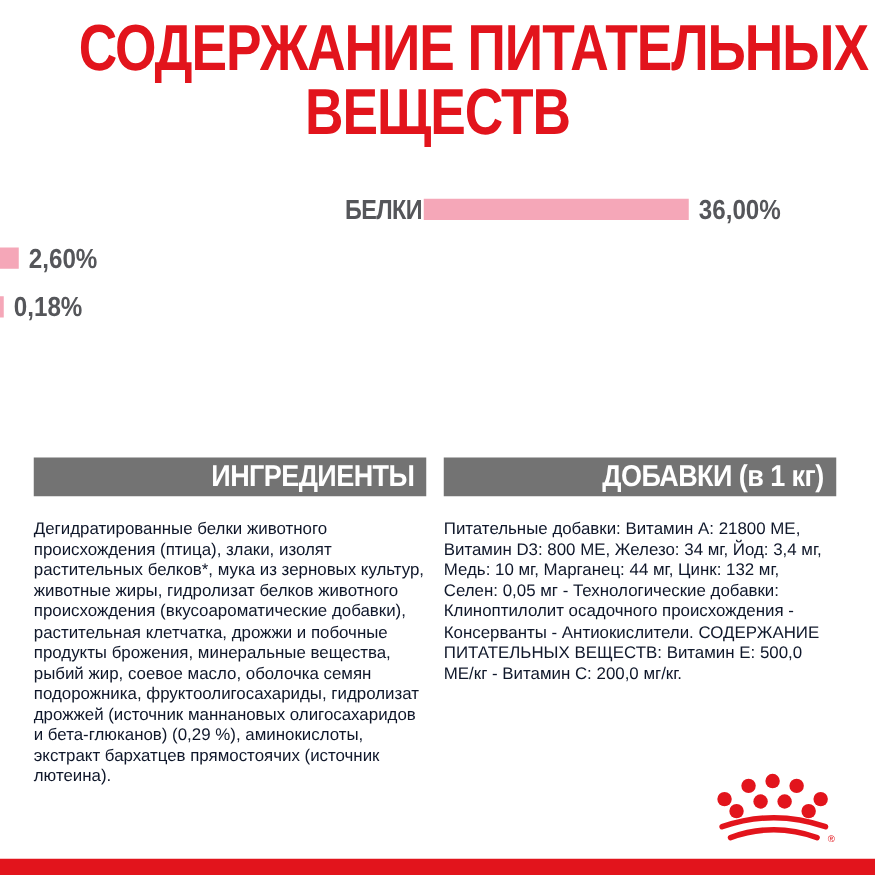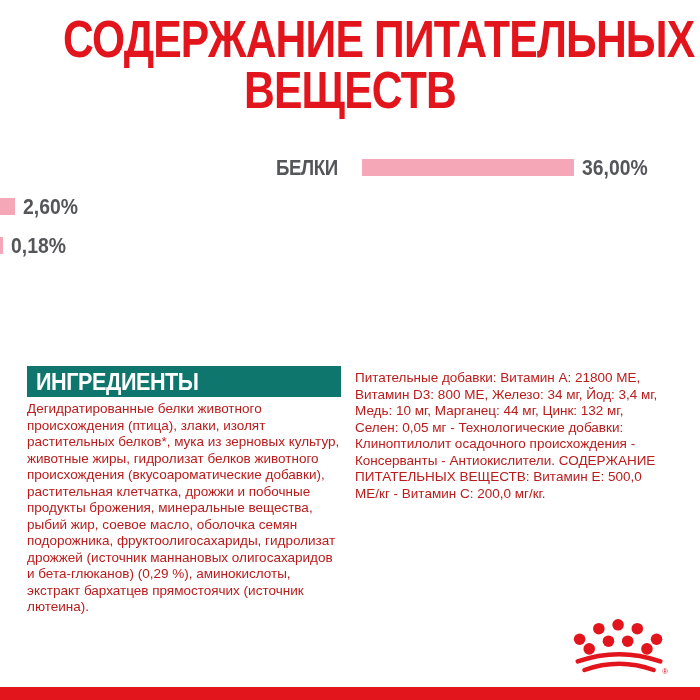--- a/index.html
+++ b/index.html
@@ -19,21 +19,21 @@
     line-height:51px;
     letter-spacing:-1px;
     transform:scaleX(0.82);
     transform-origin:50% 0;
     white-space:nowrap;
   }
   
   .chart{position:absolute;top:148px;left:0;width:700px;}
   .chart-row{display:flex;align-items:center;height:39px;}
   .chart-label-cell{
-    width:338px;flex:0 0 338px;text-align:right;padding-right:24px;
+    width:338px;flex:0 0 338px;text-align:right;padding-right:1px;
     box-sizing:content-box;
   }
   .chart-label{
     display:inline-block;
     font-weight:bold;font-size:22px;color:#55565a;
     transform:scaleX(0.85);transform-origin:100% 50%;
     white-space:nowrap;letter-spacing:-0.5px;
   }
   .chart-row.row-small .chart-label{
     font-size:17px;transform:scaleX(0.76);
@@ -46,31 +46,31 @@
     font-weight:bold;font-size:22px;color:#55565a;
     transform:scaleX(0.88);transform-origin:0 50%;
     white-space:nowrap;
   }
   
   .sections{
     position:absolute;top:366px;left:27px;width:642px;
     display:grid;grid-template-columns:1fr 1fr;column-gap:14px;
   }
   .section-header{
-    background:#0f766e;height:31px;
-    display:flex;align-items:center;justify-content:flex-start;
+    background:#737373;height:31px;
+    display:flex;align-items:center;justify-content:flex-end;
   }
   .section-header span{
     color:#ffffff;font-weight:bold;font-size:24px;
     transform:scaleX(0.9);transform-origin:50% 50%;
     white-space:nowrap;letter-spacing:-0.5px;
   }
   .section-body{
-    margin-top:4px;
-    font-size:13.5px;line-height:16.5px;color:#b91c1c;
+    margin-top:18px;
+    font-size:13.5px;line-height:16.5px;color:#0f172a;
   }
   .section-body p{margin:0;}
   
   .footer-bar{
     position:absolute;left:0;bottom:0;width:700px;height:13px;
     background:#e2141c;
   }
   .crown{
     position:absolute;right:30px;bottom:24px;width:100px;height:60px;
   }
@@ -102,20 +102,23 @@
 <div class="sections">
   <div>
     <div class="section-header">
       <span>ИНГРЕДИЕНТЫ</span>
     </div>
     <div class="section-body">
       <p>Дегидратированные белки животного происхождения (птица), злаки, изолят растительных белков*, мука из зерновых культур, животные жиры, гидролизат белков животного происхождения (вкусоароматические добавки), растительная клетчатка, дрожжи и побочные продукты брожения, минеральные вещества, рыбий жир, соевое масло, оболочка семян подорожника, фруктоолигосахариды, гидролизат дрожжей (источник маннановых олигосахаридов и бета-глюканов) (0,29 %), аминокислоты, экстракт бархатцев прямостоячих (источник лютеина).</p>
     </div>
   </div>
   <div>
+    <div class="section-header">
+      <span>ДОБАВКИ (в 1 кг)</span>
+    </div>
     <div class="section-body">
       <p>Питательные добавки: Витамин A: 21800 ME, Витамин D3: 800 ME, Железо: 34 мг, Йод: 3,4 мг, Медь: 10 мг, Марганец: 44 мг, Цинк: 132 мг, Селен: 0,05 мг - Технологические добавки: Клиноптилолит осадочного происхождения - Консерванты - Антиокислители. СОДЕРЖАНИЕ ПИТАТЕЛЬНЫХ ВЕЩЕСТВ: Витамин E: 500,0 МЕ/кг - Витамин C: 200,0 мг/кг.</p>
     </div>
   </div>
 </div>
 
 <svg class="crown" viewBox="0 0 104 62" xmlns="http://www.w3.org/2000/svg">
   <g fill="#e2141c">
     <circle cx="10" cy="24" r="6"></circle>
     <circle cx="30" cy="13" r="6"></circle>

